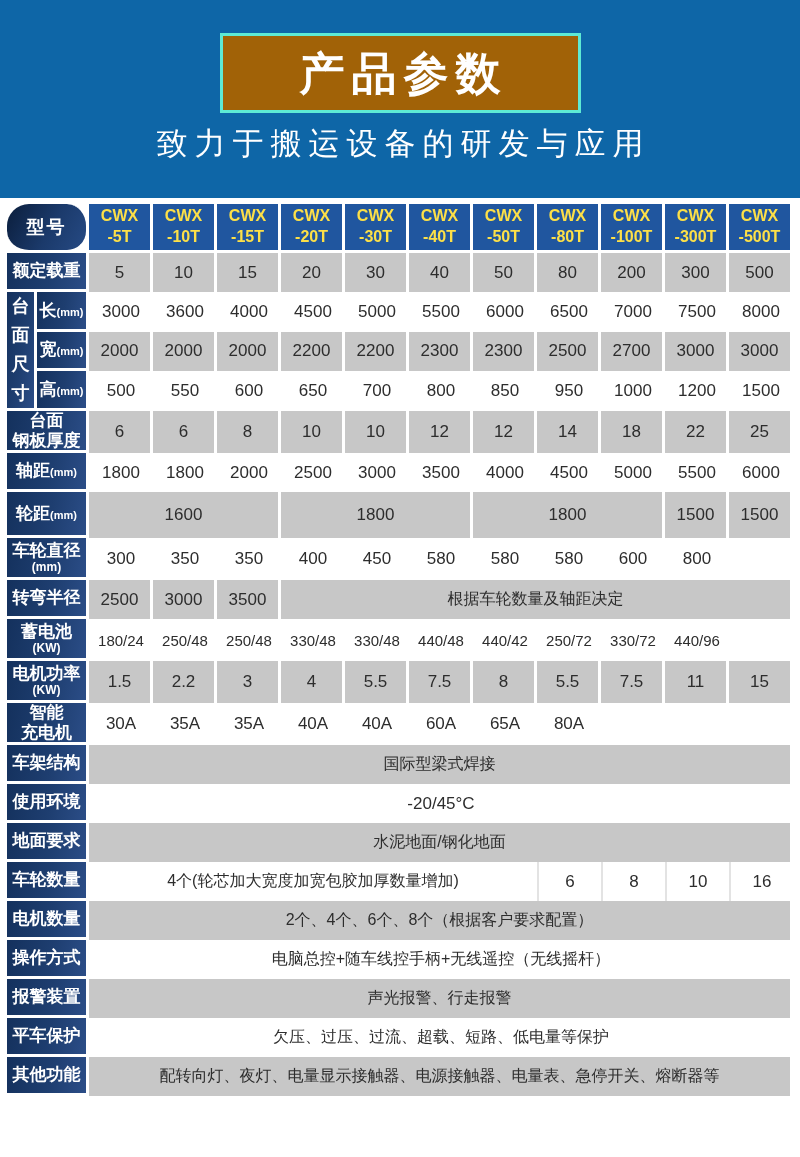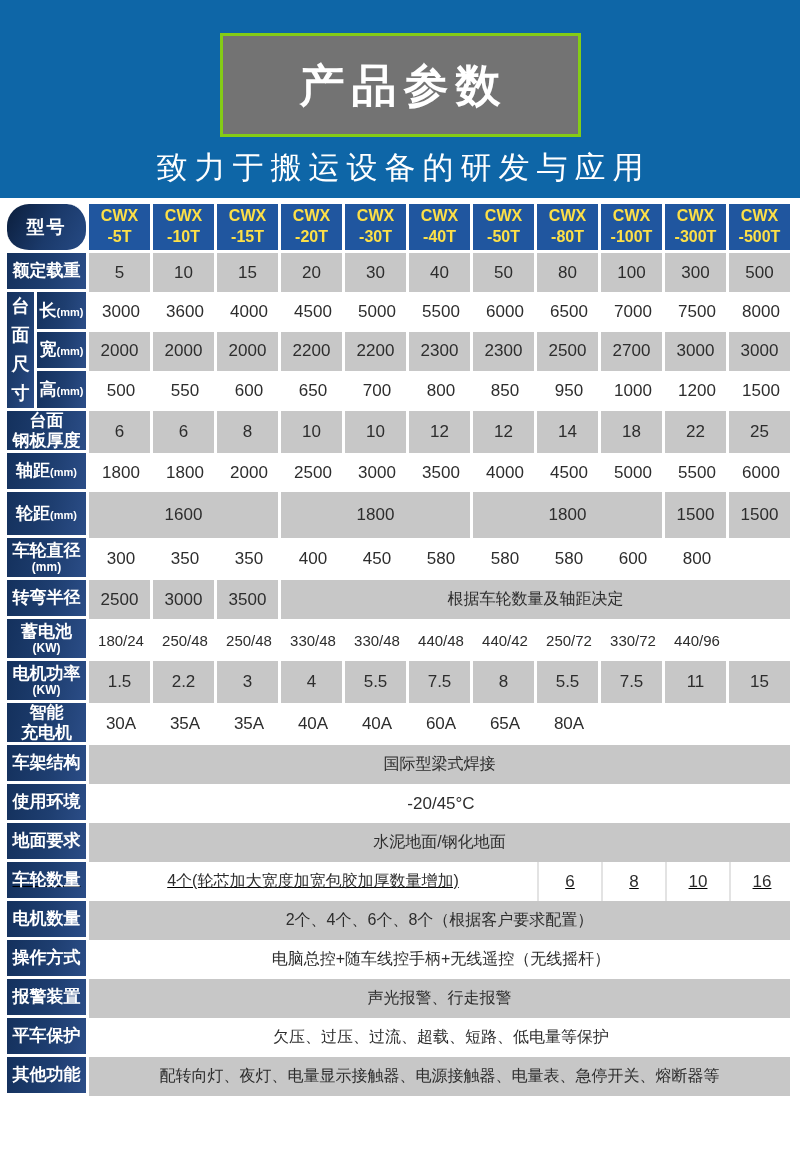--- a/index.html
+++ b/index.html
@@ -14,24 +14,24 @@
   
   .band {
     box-sizing: border-box;
     height: 198px;
     background: #0e66a7;
     padding-top: 33px;
   }
   .title-box {
     box-sizing: border-box;
     width: 361px;
-    height: 104px;
+    height: 80px;
     margin: 0 auto;
-    border: 3px solid #84cc16;
-    background: #737373;
+    border: 3px solid #5eead4;
+    background: #a16207;
     display: flex;
     align-items: center;
     justify-content: center;
   }
   .title {
     color: #ffffff;
     font-size: 45px;
     font-weight: bold;
     letter-spacing: 7px;
     text-indent: 7px;
@@ -185,21 +185,21 @@
       <tr style="height: 39px;">
         <td class="lbl" colspan="2"><span>额定载重</span></td>
         <td class="g">5</td>
         <td class="g">10</td>
         <td class="g">15</td>
         <td class="g">20</td>
         <td class="g">30</td>
         <td class="g">40</td>
         <td class="g">50</td>
         <td class="g">80</td>
-        <td class="g">100</td>
+        <td class="g">200</td>
         <td class="g">300</td>
         <td class="g">500</td>
       </tr>
       <tr style="height: 39px;">
         <td class="lbl vlabel" rowspan="3">
           <div class="vchar">台</div>
           <div class="vchar">面</div>
           <div class="vchar">尺</div>
           <div class="vchar">寸</div>
         </td>
@@ -363,21 +363,21 @@
         <td class="g cjk" colspan="11">国际型梁式焊接</td>
       </tr>
       <tr style="height: 39px;">
         <td class="lbl" colspan="2"><span>使用环境</span></td>
         <td class="w" colspan="11">-20/45°C</td>
       </tr>
       <tr style="height: 39px;">
         <td class="lbl" colspan="2"><span>地面要求</span></td>
         <td class="g cjk" colspan="11">水泥地面/钢化地面</td>
       </tr>
-      <tr style="height: 39px; text-decoration: underline;">
+      <tr style="height: 39px;">
         <td class="lbl" colspan="2"><span>车轮数量</span></td>
         <td class="w cjk" colspan="7">4个(轮芯加大宽度加宽包胶加厚数量增加)</td>
         <td class="w lite">6</td>
         <td class="w lite">8</td>
         <td class="w lite">10</td>
         <td class="w lite">16</td>
       </tr>
       <tr style="height: 39px;">
         <td class="lbl" colspan="2"><span>电机数量</span></td>
         <td class="g cjk" colspan="11">2个、4个、6个、8个（根据客户要求配置）</td>

